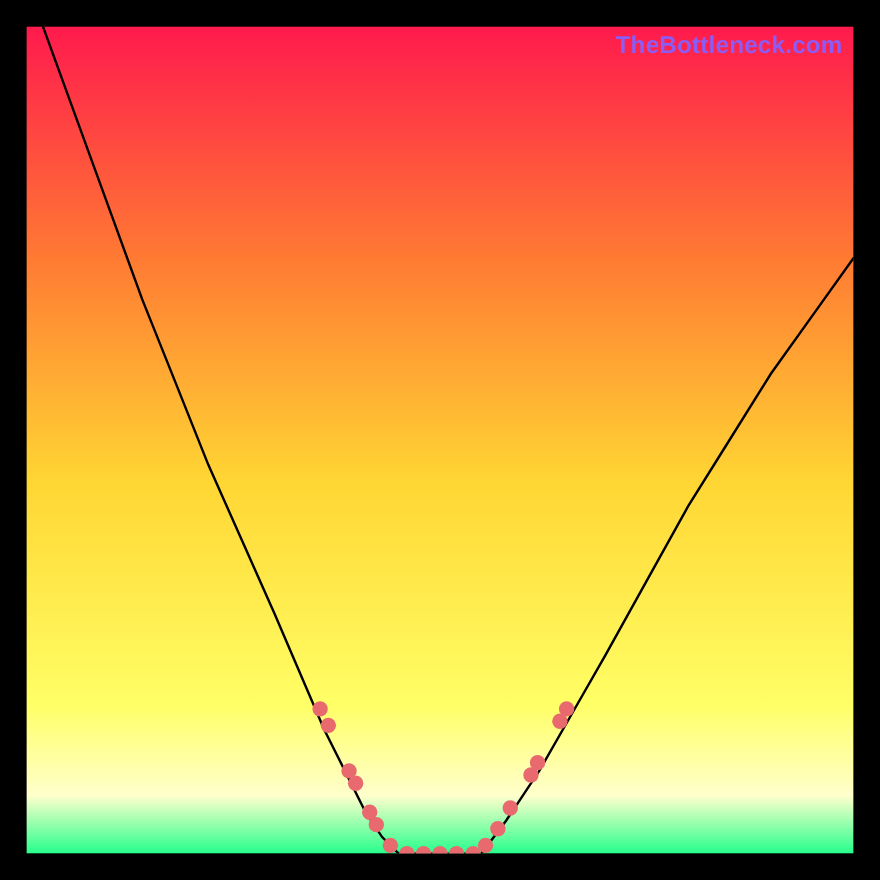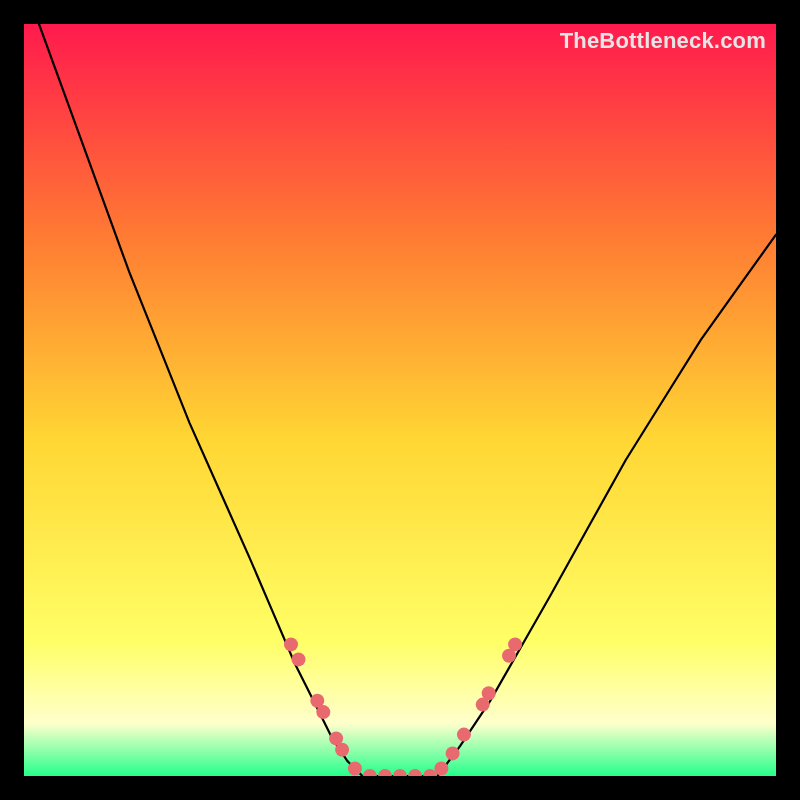--- a/index.html
+++ b/index.html
@@ -25,21 +25,21 @@
     width: 752px;
     height: 752px;
   }
   .watermark {
     position: absolute;
     top: 4px;
     right: 10px;
     font-family: Arial, Helvetica, sans-serif;
     font-size: 22px;
     font-weight: 600;
-    color: #e5e5e5;
+    color: #8b5cf6;
     letter-spacing: 0.2px;
     user-select: none;
   }
 </style>
 </head>
 <body>
 
 <div class="frame">
   <svg class="plot" viewBox="0 0 752 752">
     <defs>

